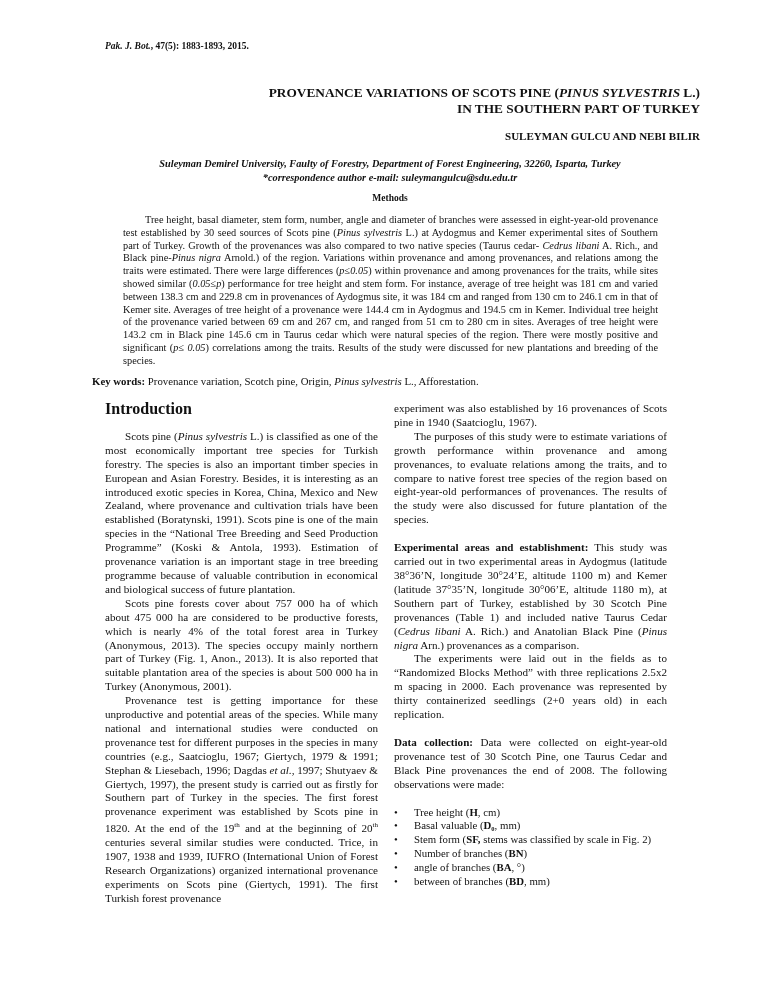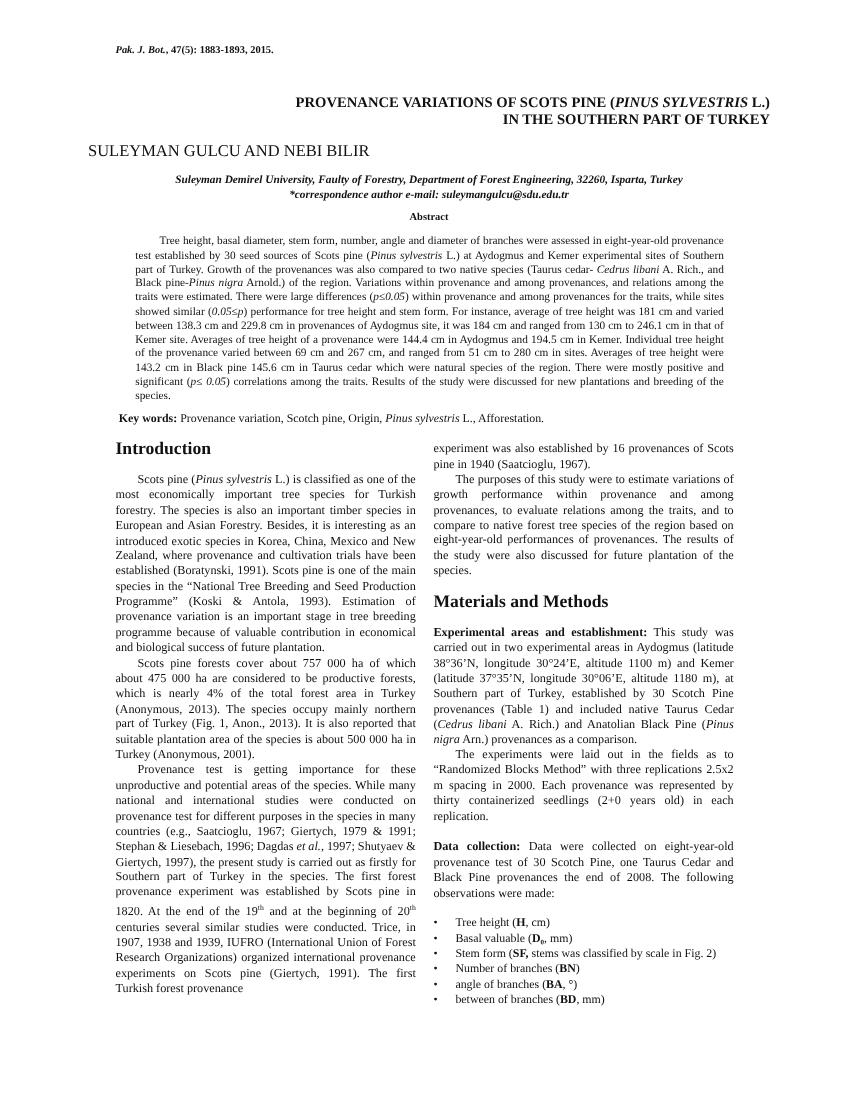--- a/index.html
+++ b/index.html
@@ -1,24 +1,24 @@
 <!DOCTYPE html>
 <html><head>
 <meta charset="utf-8">
 <style>
   html, body { margin:0; padding:0; background:#ffffff; }
   body { width:768px; height:994px; position:relative; overflow:hidden; font-family:"Liberation Serif", serif; color:#111; }
   .journal { position:absolute; left:105px; top:41px; font-size:9.5px; font-weight:bold; }
   .journal i { font-style:italic; }
   .title { position:absolute; left:80px; width:620px; top:85px; text-align:right; font-size:13.3px; font-weight:bold; line-height:16px; }
-  .authors { position:absolute; left:80px; width:620px; top:130px; text-align:left; font-size:15px; font-weight:normal; }
+  .authors { position:absolute; left:80px; width:620px; top:130px; text-align:right; font-size:11px; font-weight:bold; }
   .affil { position:absolute; left:80px; width:620px; top:157px; text-align:center; font-size:10.3px; font-style:italic; line-height:13.5px;font-weight:bold; }
   .abs-head { position:absolute; left:80px; width:620px; top:193px; text-align:center; font-size:9.5px; font-weight:bold; }
   .abstract { position:absolute; left:123px; width:535px; top:214px; font-size:10.3px; line-height:12.8px; text-align:justify; text-indent:22px; }
-  .keywords { position:absolute; left:108px; width:580px; top:375px; font-size:10.8px; }
+  .keywords { position:absolute; left:92px; width:580px; top:375px; font-size:10.8px; }
   .keywords b { font-weight:bold; }
   .col { position:absolute; top:402px; width:273px; font-size:11.1px; line-height:13.9px; text-align:justify; }
   .col.left { left:105px; }
   .col.right { left:394px; }
   .col h3 { font-size:16px; font-weight:bold; margin:0 0 14px 0; }
   .col p { margin:0; text-indent:20px; }
   .col p.noindent { text-indent:0; }
   .col .gap { height:14px; }
   .col sup { font-size:7px; }
   ul.obs { list-style:none; margin:0; padding:0; }
@@ -35,38 +35,37 @@
   <div>IN THE SOUTHERN PART OF TURKEY</div>
 </div>
 
 <div class="authors">SULEYMAN GULCU AND NEBI BILIR</div>
 
 <div class="affil">
   <div>Suleyman Demirel University, Faulty of Forestry, Department of Forest Engineering, 32260, Isparta, Turkey</div>
   <div>*correspondence author e-mail: suleymangulcu@sdu.edu.tr</div>
 </div>
 
-<div class="abs-head">Abstract</div>
+<div class="abs-head">Methods</div>
 
 <div class="abstract"><span>Tree height, basal diameter, stem form, number, angle and diameter of branches were assessed in eight-year-old provenance test established by 30 seed sources of Scots pine (</span><i>Pinus sylvestris</i><span> L.) at Aydogmus and Kemer experimental sites of Southern part of Turkey. Growth of the provenances was also compared to two native species (Taurus cedar- </span><i>Cedrus libani</i><span> A. Rich., and Black pine-</span><i>Pinus nigra</i><span> Arnold.) of the region. Variations within provenance and among provenances, and relations among the traits were estimated. There were large differences (</span><i>p≤0.05</i><span>) within provenance and among provenances for the traits, while sites showed similar (</span><i>0.05≤p</i><span>) performance for tree height and stem form. For instance, average of tree height was 181 cm and varied between 138.3 cm and 229.8 cm in provenances of Aydogmus site, it was 184 cm and ranged from 130 cm to 246.1 cm in that of Kemer site. Averages of tree height of a provenance were 144.4 cm in Aydogmus and 194.5 cm in Kemer. Individual tree height of the provenance varied between 69 cm and 267 cm, and ranged from 51 cm to 280 cm in sites. Averages of tree height were 143.2 cm in Black pine 145.6 cm in Taurus cedar which were natural species of the region. There were mostly positive and significant (</span><i>p≤ 0.05</i><span>) correlations among the traits. Results of the study were discussed for new plantations and breeding of the species.</span></div>
 
 <div class="keywords"><b>Key words:</b><span> Provenance variation, Scotch pine, Origin, </span><i>Pinus sylvestris</i><span> L., Afforestation.</span></div>
 
 <div class="col left">
   <h3>Introduction</h3>
   <p><span>Scots pine (</span><i>Pinus sylvestris</i><span> L.) is classified as one of the most economically important tree species for Turkish forestry. The species is also an important timber species in European and Asian Forestry. Besides, it is interesting as an introduced exotic species in Korea, China, Mexico and New Zealand, where provenance and cultivation trials have been established (Boratynski, 1991). Scots pine is one of the main species in the “National Tree Breeding and Seed Production Programme” (Koski &amp; Antola, 1993). Estimation of provenance variation is an important stage in tree breeding programme because of valuable contribution in economical and biological success of future plantation.</span></p>
   <p>Scots pine forests cover about 757 000 ha of which about 475 000 ha are considered to be productive forests, which is nearly 4% of the total forest area in Turkey (Anonymous, 2013). The species occupy mainly northern part of Turkey (Fig. 1, Anon., 2013). It is also reported that suitable plantation area of the species is about 500 000 ha in Turkey (Anonymous, 2001).</p>
   <p><span>Provenance test is getting importance for these unproductive and potential areas of the species. While many national and international studies were conducted on provenance test for different purposes in the species in many countries (e.g., Saatcioglu, 1967; Giertych, 1979 &amp; 1991; Stephan &amp; Liesebach, 1996; Dagdas </span><i>et al.</i><span>, 1997; Shutyaev &amp; Giertych, 1997), the present study is carried out as firstly for Southern part of Turkey in the species. The first forest provenance experiment was established by Scots pine in 1820. At the end of the 19</span><sup>th</sup><span> and at the beginning of 20</span><sup>th</sup><span> centuries several similar studies were conducted. Trice, in 1907, 1938 and 1939, IUFRO (International Union of Forest Research Organizations) organized international provenance experiments on Scots pine (Giertych, 1991). The first Turkish forest provenance</span></p>
 </div>
 
 <div class="col right">
   <p class="noindent">experiment was also established by 16 provenances of Scots pine in 1940 (Saatcioglu, 1967).</p>
   <p>The purposes of this study were to estimate variations of growth performance within provenance and among provenances, to evaluate relations among the traits, and to compare to native forest tree species of the region based on eight-year-old performances of provenances. The results of the study were also discussed for future plantation of the species.</p>
   <div class="gap"></div>
-  <h3>Materials and Methods</h3>
   <p class="noindent"><b>Experimental areas and establishment:</b><span> This study was carried out in two experimental areas in Aydogmus (latitude 38°36’N, longitude 30°24’E, altitude 1100 m) and Kemer (latitude 37°35’N, longitude 30°06’E, altitude 1180 m), at Southern part of Turkey, established by 30 Scotch Pine provenances (Table 1) and included native Taurus Cedar (</span><i>Cedrus libani</i><span> A. Rich.) and Anatolian Black Pine (</span><i>Pinus nigra</i><span> Arn.) provenances as a comparison.</span></p>
   <p>The experiments were laid out in the fields as to “Randomized Blocks Method” with three replications 2.5x2 m spacing in 2000. Each provenance was represented by thirty containerized seedlings (2+0 years old) in each replication.</p>
   <div class="gap"></div>
   <p class="noindent"><b>Data collection:</b><span> Data were collected on eight-year-old provenance test of 30 Scotch Pine, one Taurus Cedar and Black Pine provenances the end of 2008. The following observations were made:</span></p>
   <div class="gap"></div>
   <ul class="obs">
     <li><span>Tree height (</span><b>H</b><span>, cm)</span></li>
     <li><span>Basal valuable  (</span><b>D₀</b><span>, mm)</span></li>
     <li><span>Stem form (</span><b>SF,</b><span> stems was classified by scale in Fig. 2)</span></li>
     <li><span>Number of branches (</span><b>BN</b><span>)</span></li>

